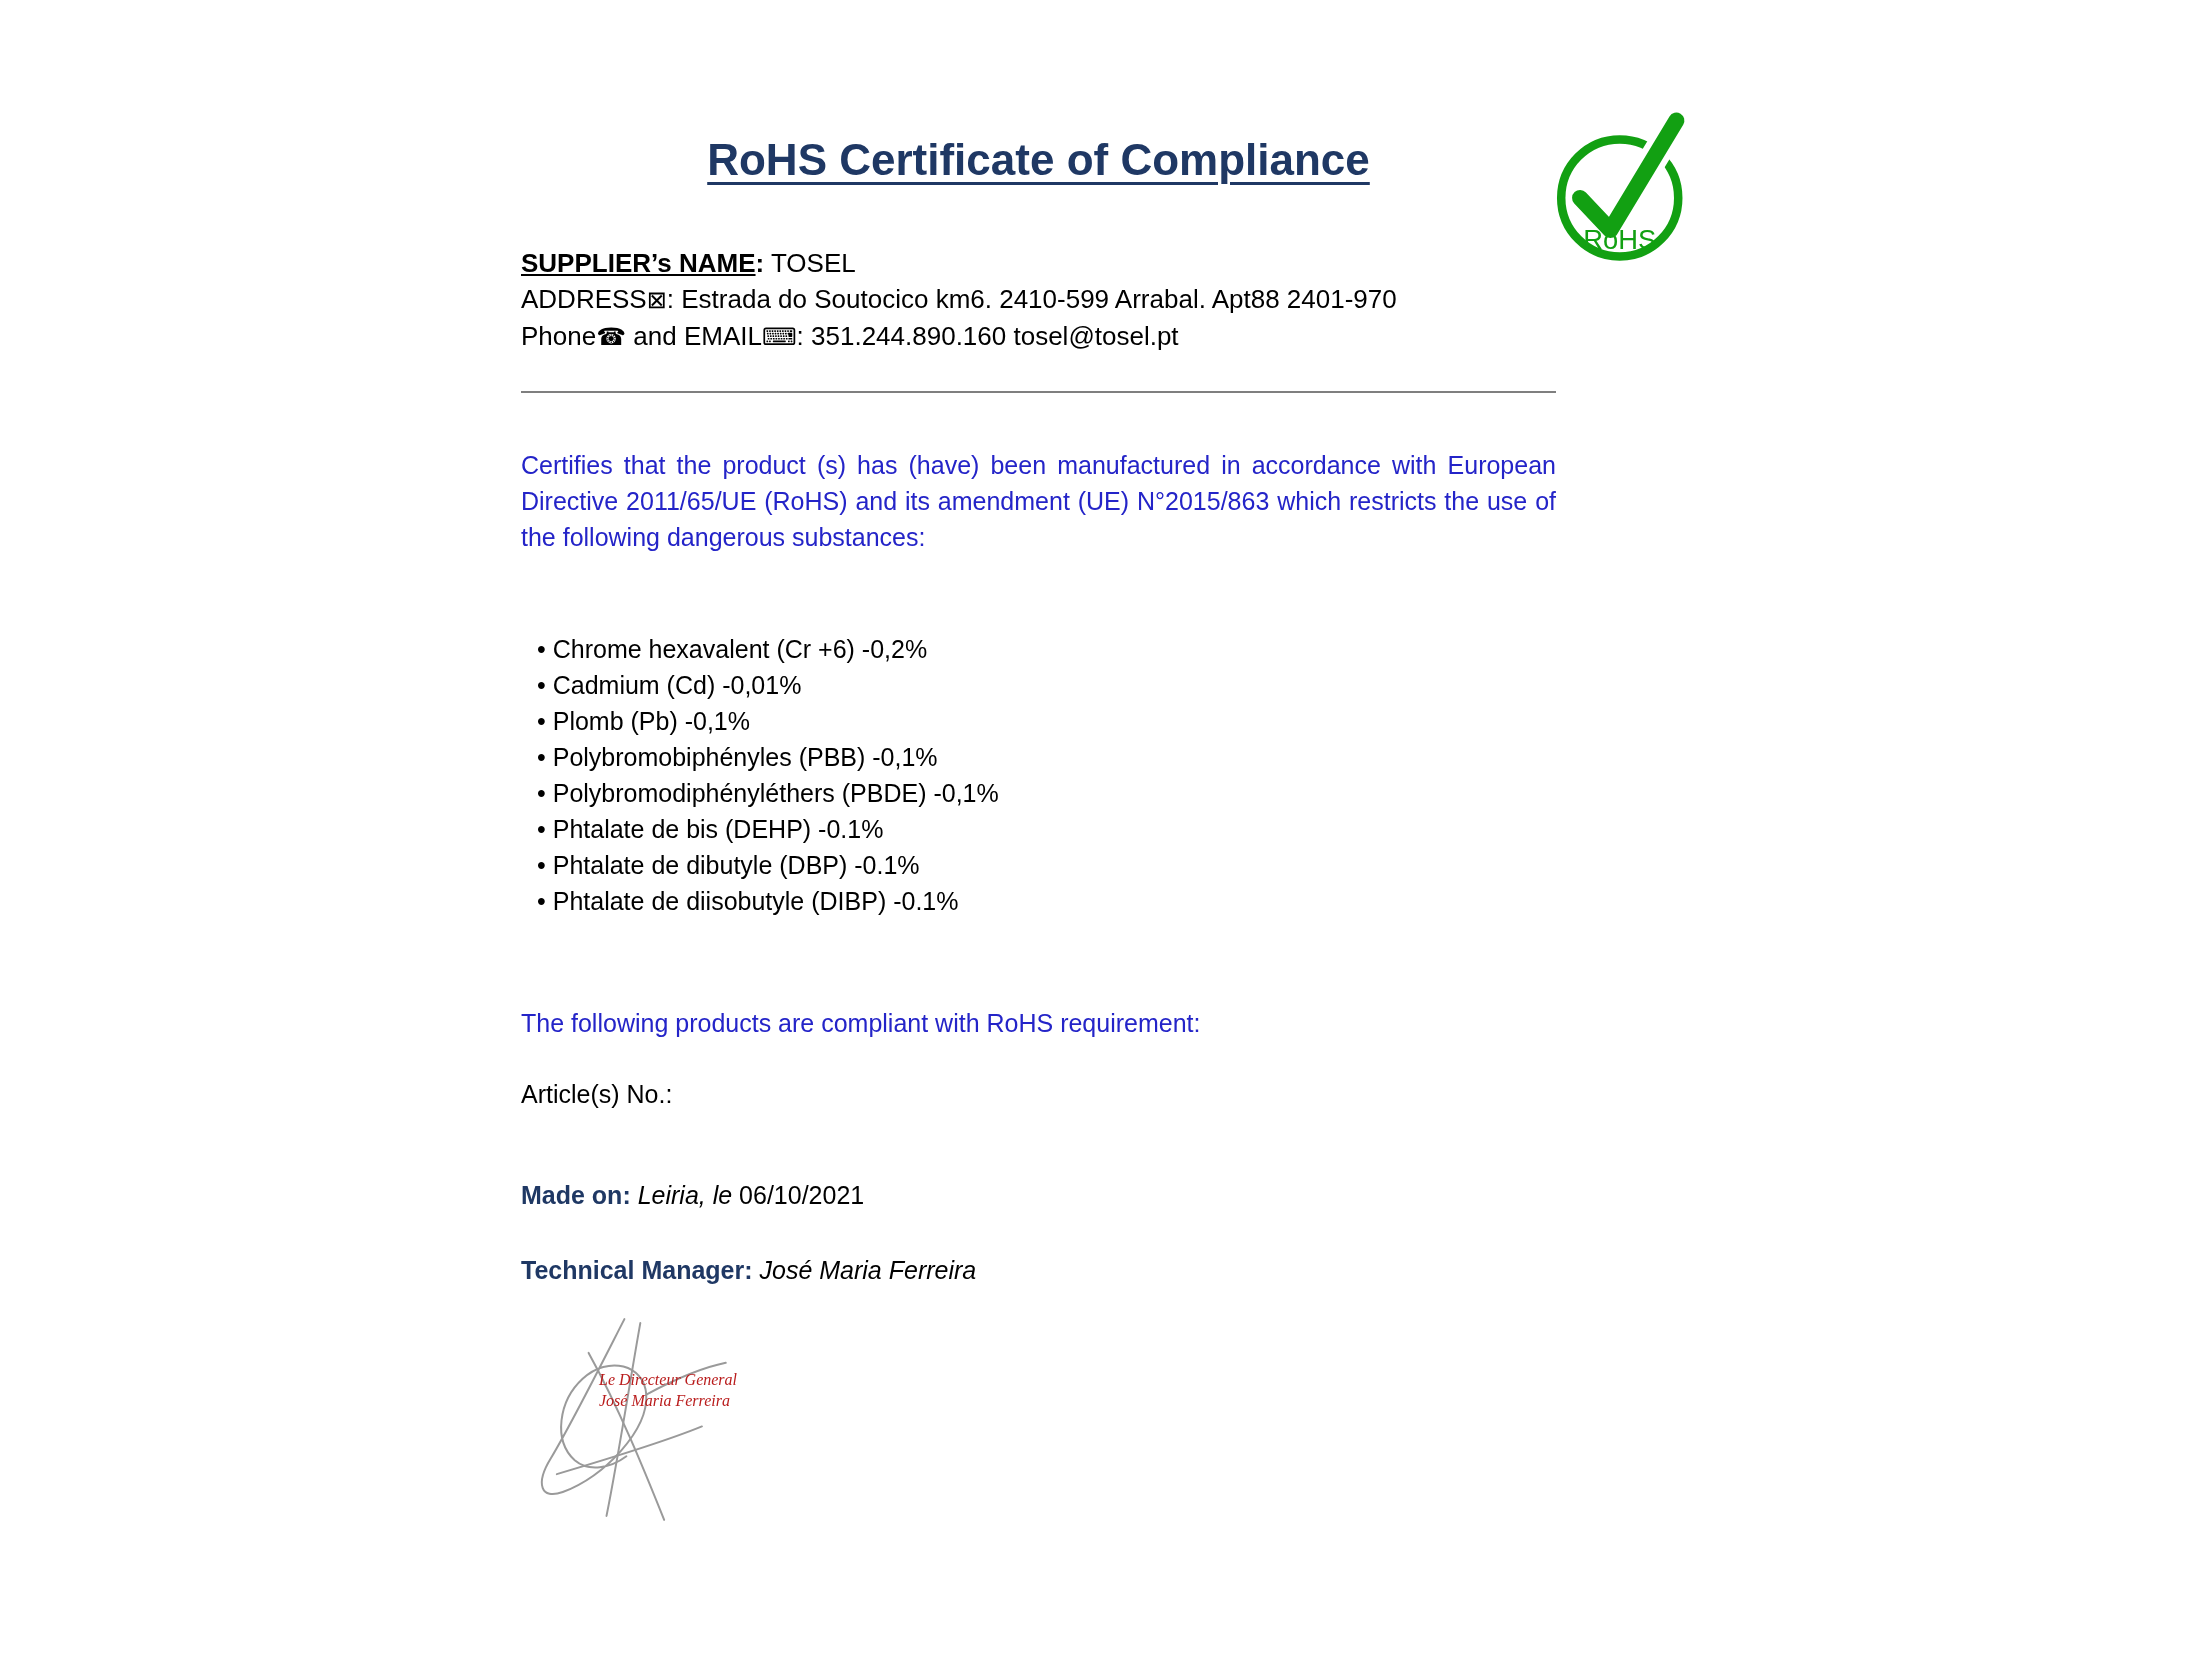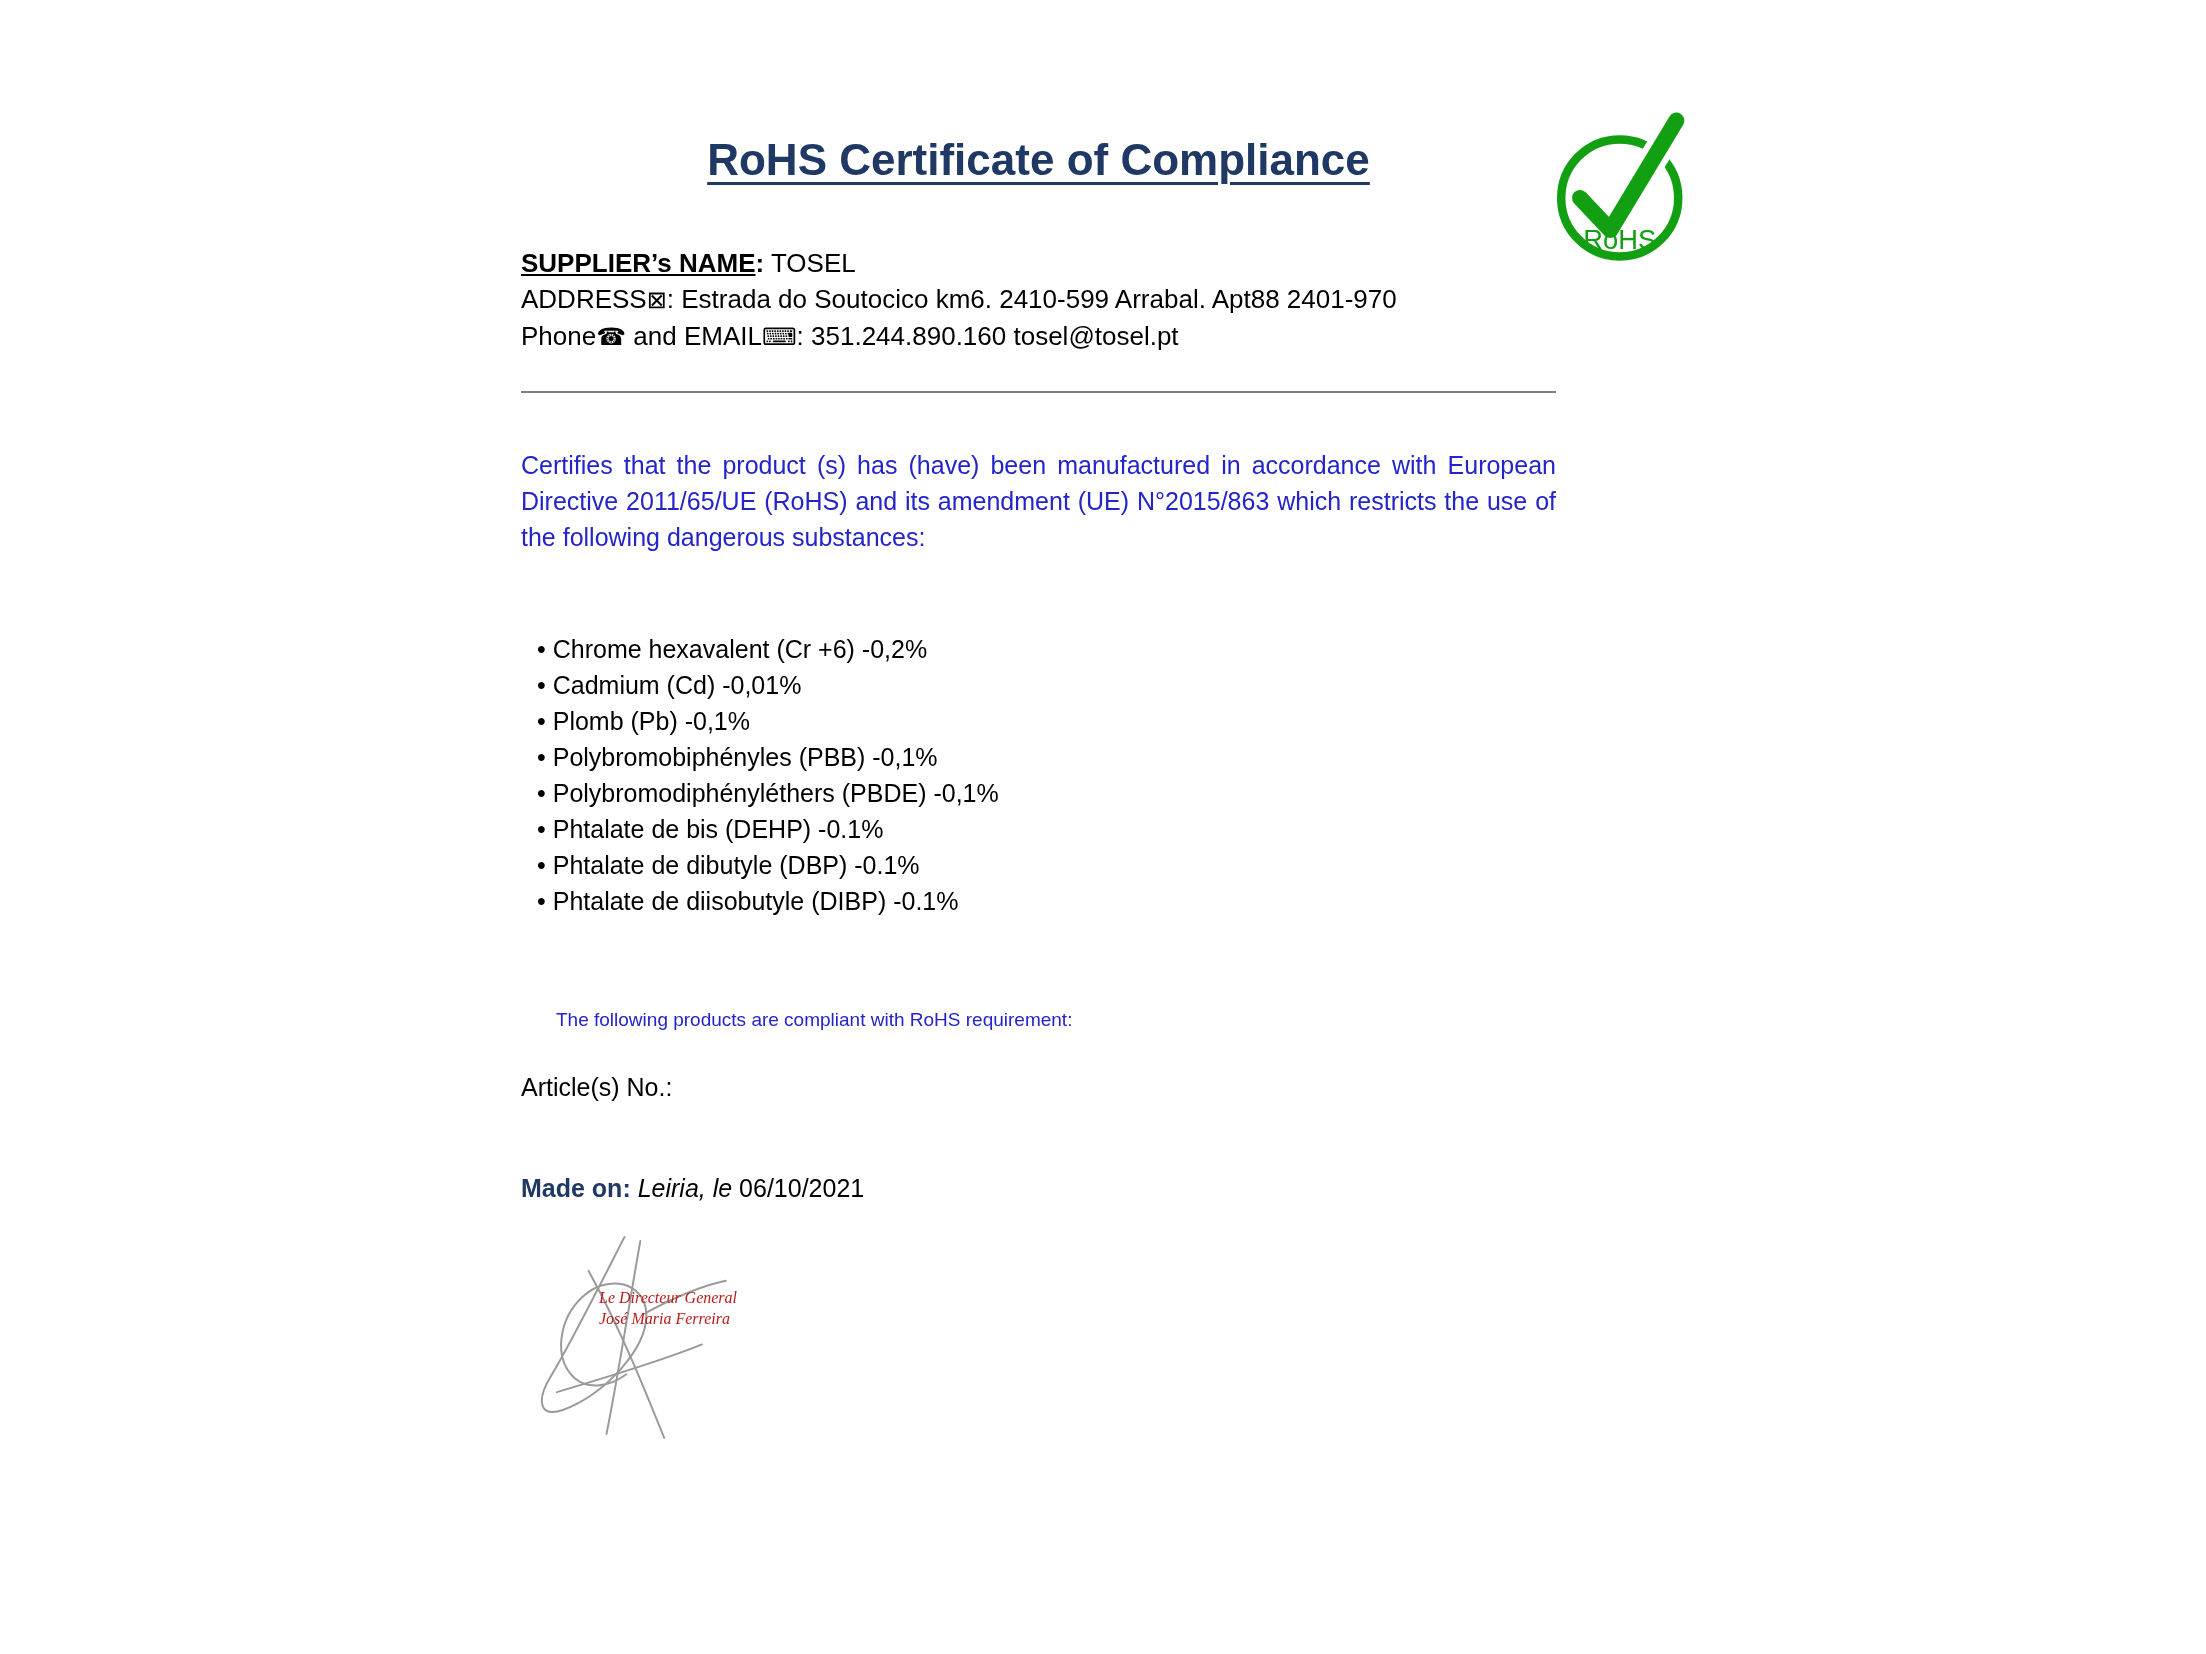--- a/index.html
+++ b/index.html
@@ -57,22 +57,21 @@
   .substances {
     margin-top: 76px;
     font-size: 25px;
     line-height: 36px;
     padding-left: 16px;
   }
   .substance::before { content: "\2022\00a0"; }
   .compliance {
     margin-top: 90px;
     color: var(--blue, #2424C8);
-    font-size: 19px;
-    margin-left: 35px;
+    font-size: 25px;
   }
   .articles {
     margin-top: 42px;
     font-size: 25px;
   }
   .made-on {
     margin-top: 72px;
     font-size: 25px;
   }
   .manager {
@@ -162,20 +161,21 @@
 
         <div class="substance">Phtalate de diisobutyle (DIBP) -0.1%</div>
       </div>
 
     <p class="compliance">The following products are compliant with RoHS requirement:</p>
 
     <p class="articles">Article(s) No.:</p>
 
     <p class="made-on"><span class="navy b">Made on:</span><span class="i"> Leiria, le </span><span>06/10/2021</span></p>
 
+    <p class="manager"><span class="navy b">Technical Manager:</span><span class="i"> José Maria Ferreira</span></p>
 
     <div class="signature">
       <svg width="328" height="219" viewBox="0 0 330 220">
         <g fill="none" stroke="#9a9a9a" stroke-width="2" stroke-linecap="round">
           <path d="M98,10 C75,55 45,115 24,150 C8,176 14,192 36,184 C78,168 122,122 120,86 C118,56 82,46 56,70 C32,92 26,132 48,152 C62,164 84,160 100,148"></path>
           <path d="M114,14 C104,70 92,148 80,208"></path>
           <path d="M30,166 C84,150 142,132 176,118"></path>
           <path d="M62,44 C92,98 118,162 138,212"></path>
           <path d="M120,86 C150,70 180,58 200,54"></path>
         </g>

